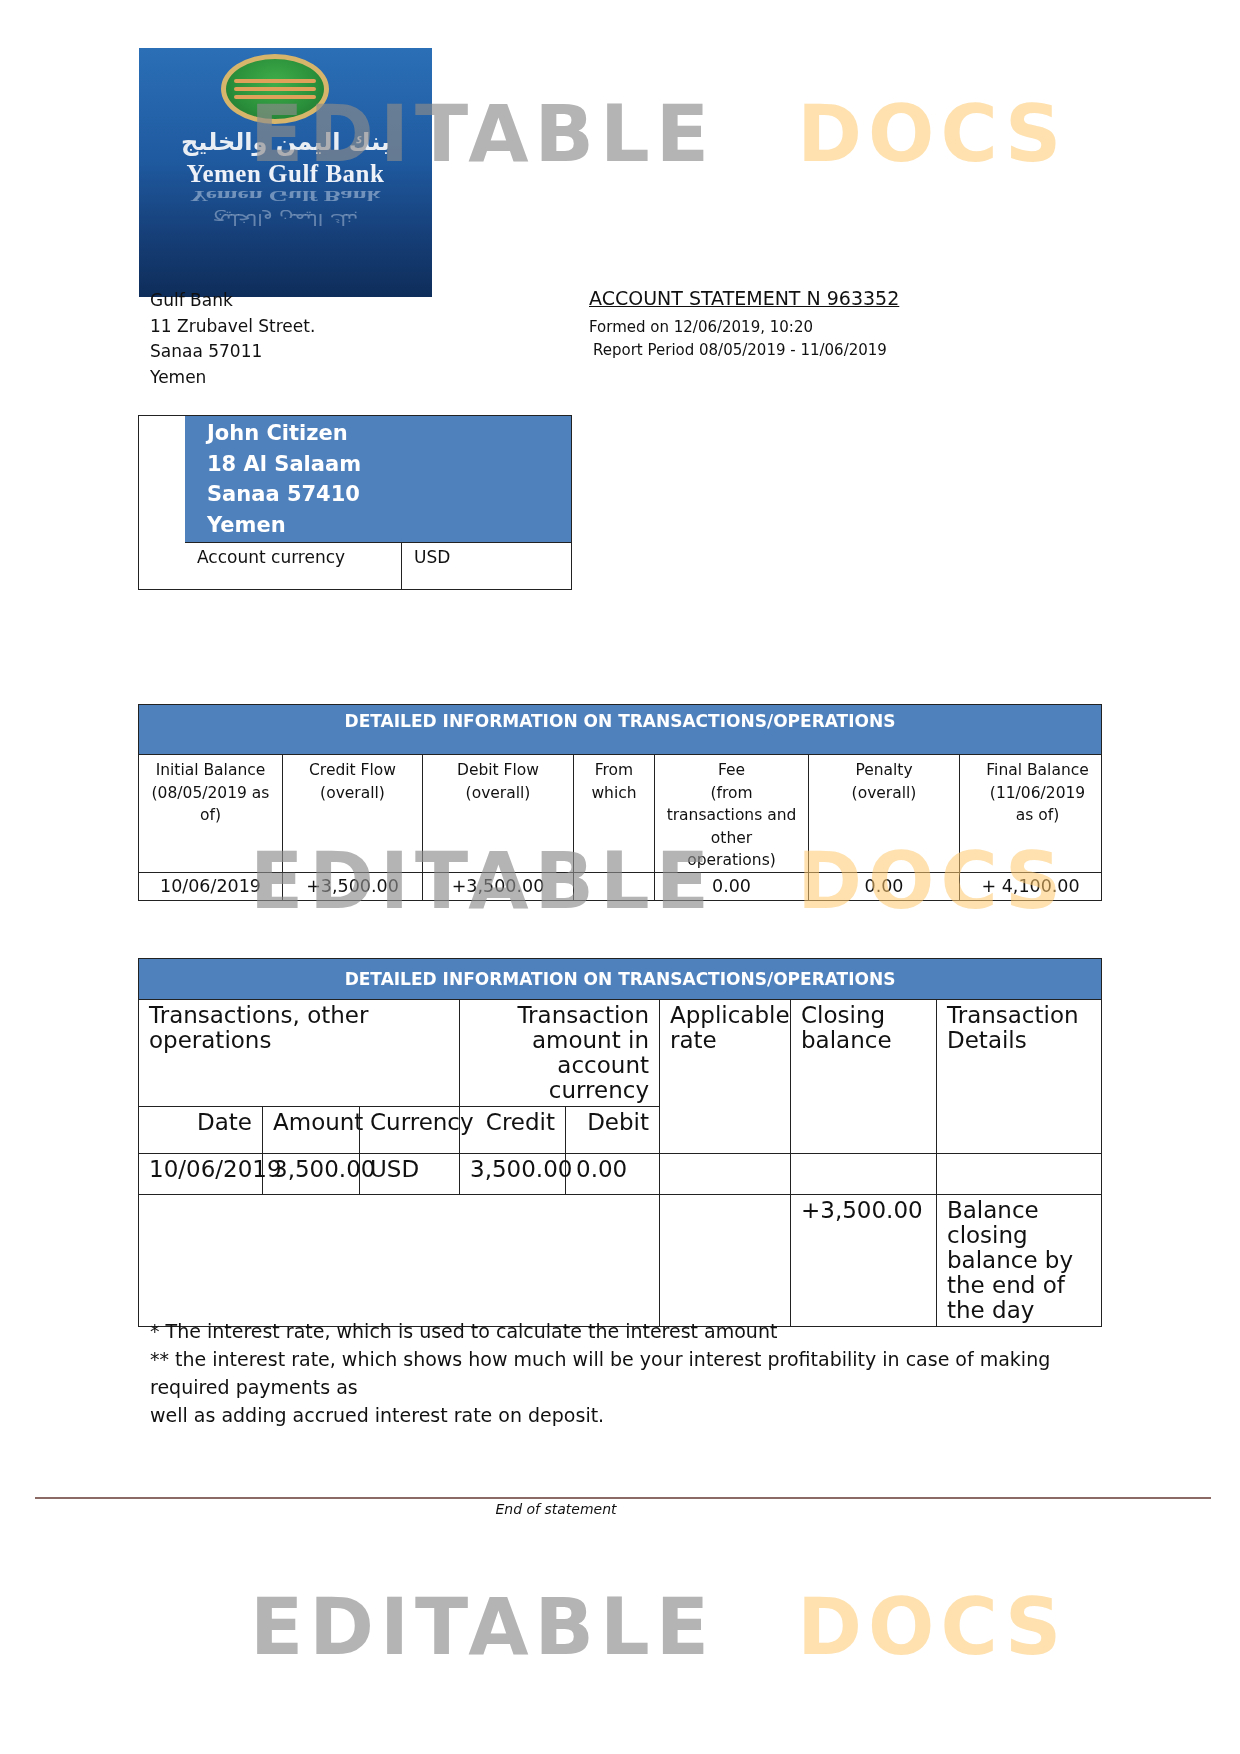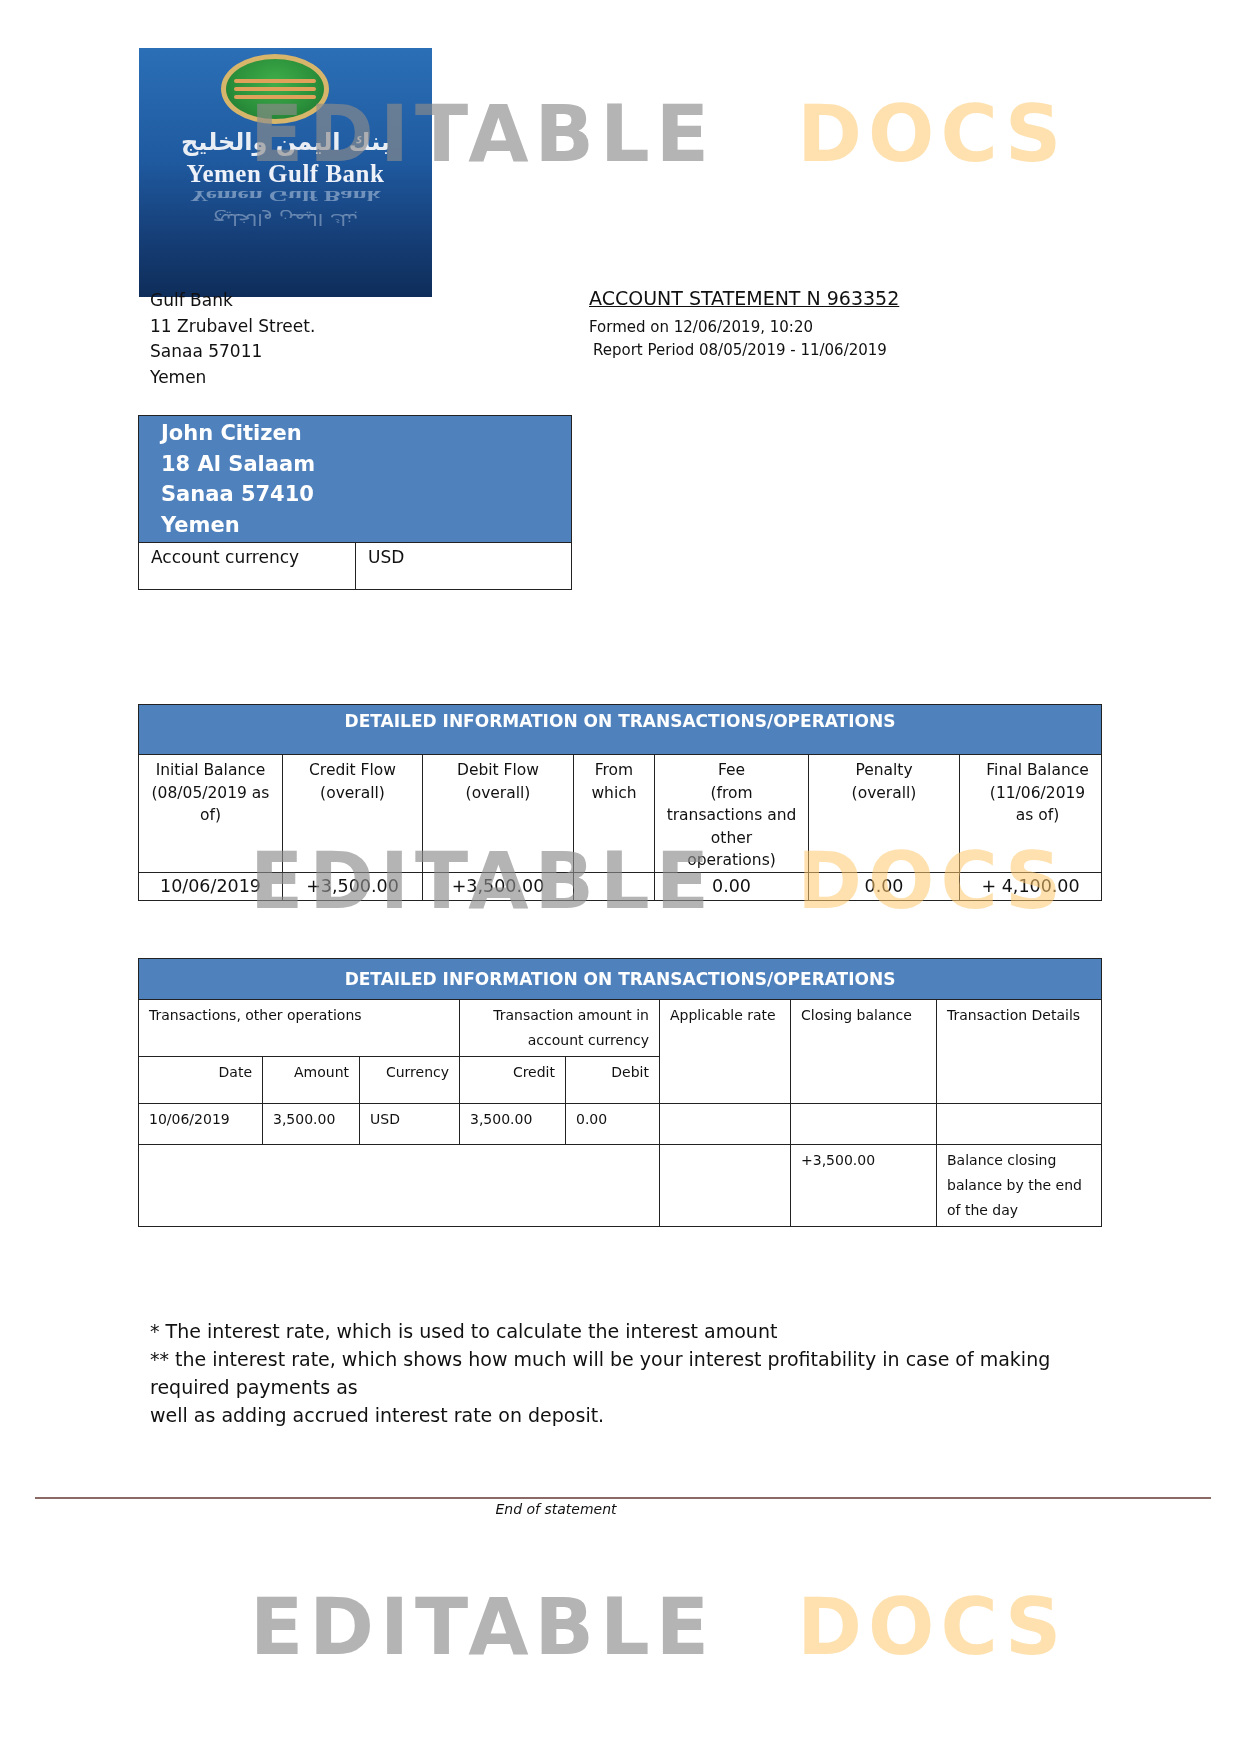--- a/index.html
+++ b/index.html
@@ -31,41 +31,41 @@
 
   
   .addr { left:150px; top:288px; font-family:"DejaVu Sans", sans-serif; font-size:17px; line-height:25.5px; color:#111; }
 
   .stmt-title { left:589px; top:287px; font-family:"DejaVu Sans", sans-serif; font-size:19px;
         text-decoration:underline; color:#111; }
   .stmt-meta { left:589px; top:316px; font-family:"DejaVu Sans", sans-serif; font-size:15px; line-height:23px; color:#111; }
   .stmt-meta .l2 { padding-left:4px; }
 
   
-  .cust { left:138px; top:415px; width:434px; border:1.5px solid #222; box-sizing:border-box; }
+  .cust { left:138px; top:415px; width:434px; border:1.5px solid #222; box-sizing:border-box;padding-left:46px; }
   .cust .head { background:#4f81bd; color:#fff; font-weight:bold; font-size:21px; line-height:30.5px;
         padding:2px 0 2px 22px; font-family:"DejaVu Sans", sans-serif; }
   .cust table { width:100%; border-collapse:collapse; font-family:"DejaVu Sans", sans-serif; font-size:17px; }
   .cust td { border-top:1.5px solid #222; vertical-align:top; padding:4px 12px; height:38px; }
   .cust td.k { width:192px; border-right:1.5px solid #222; }
 
   
   table.grid { border-collapse:collapse; font-family:"DejaVu Sans", sans-serif; color:#111; table-layout:fixed; }
   table.grid td, table.grid th { border:1.5px solid #222; }
   table.grid th.band { background:#4f81bd; color:#fff; font-weight:bold; font-size:17px; text-align:center; }
 
   .t1 { left:138px; top:704px; width:963px; }
   .t1 th.band { height:42px; vertical-align:top; padding-top:6px; }
   .t1 td.h { font-size:15.5px; text-align:center; vertical-align:top; line-height:22.5px; padding:4px 4px 0 4px; height:112px; }
   .t1 td.h.left { text-align:center; padding-left:18px; }
   .t1 td.v { font-size:17.5px; text-align:center; height:27px; padding:0; }
 
   .t2 { left:138px; top:958px; width:963px; }
   .t2 th.band { height:38px; }
-  .t2 td { font-size:14px; vertical-align:top; padding:3px 10px; line-height:25px; }
+  .t2 td { font-size:23px; vertical-align:top; padding:3px 10px; line-height:25px; }
   .t2 td.c { text-align:right; }
   .t2 tr.r1 td { height:48px; }
   .t2 tr.r2 td { height:40px; }
   .t2 tr.r3 td { height:34px; }
   .t2 tr.r4 td { height:69px; }
 
   .notes { left:150px; top:1317px; width:940px; font-family:"DejaVu Sans", sans-serif; font-size:19px; line-height:28px; color:#111; }
 
   .rule { left:35px; top:1497px; width:1176px; height:2px; background:#8b6a65; }
   .end { left:0; width:1112px; top:1501px; text-align:center; font-family:"DejaVu Sans", sans-serif; font-size:14px; color:#111;font-style:italic; }

